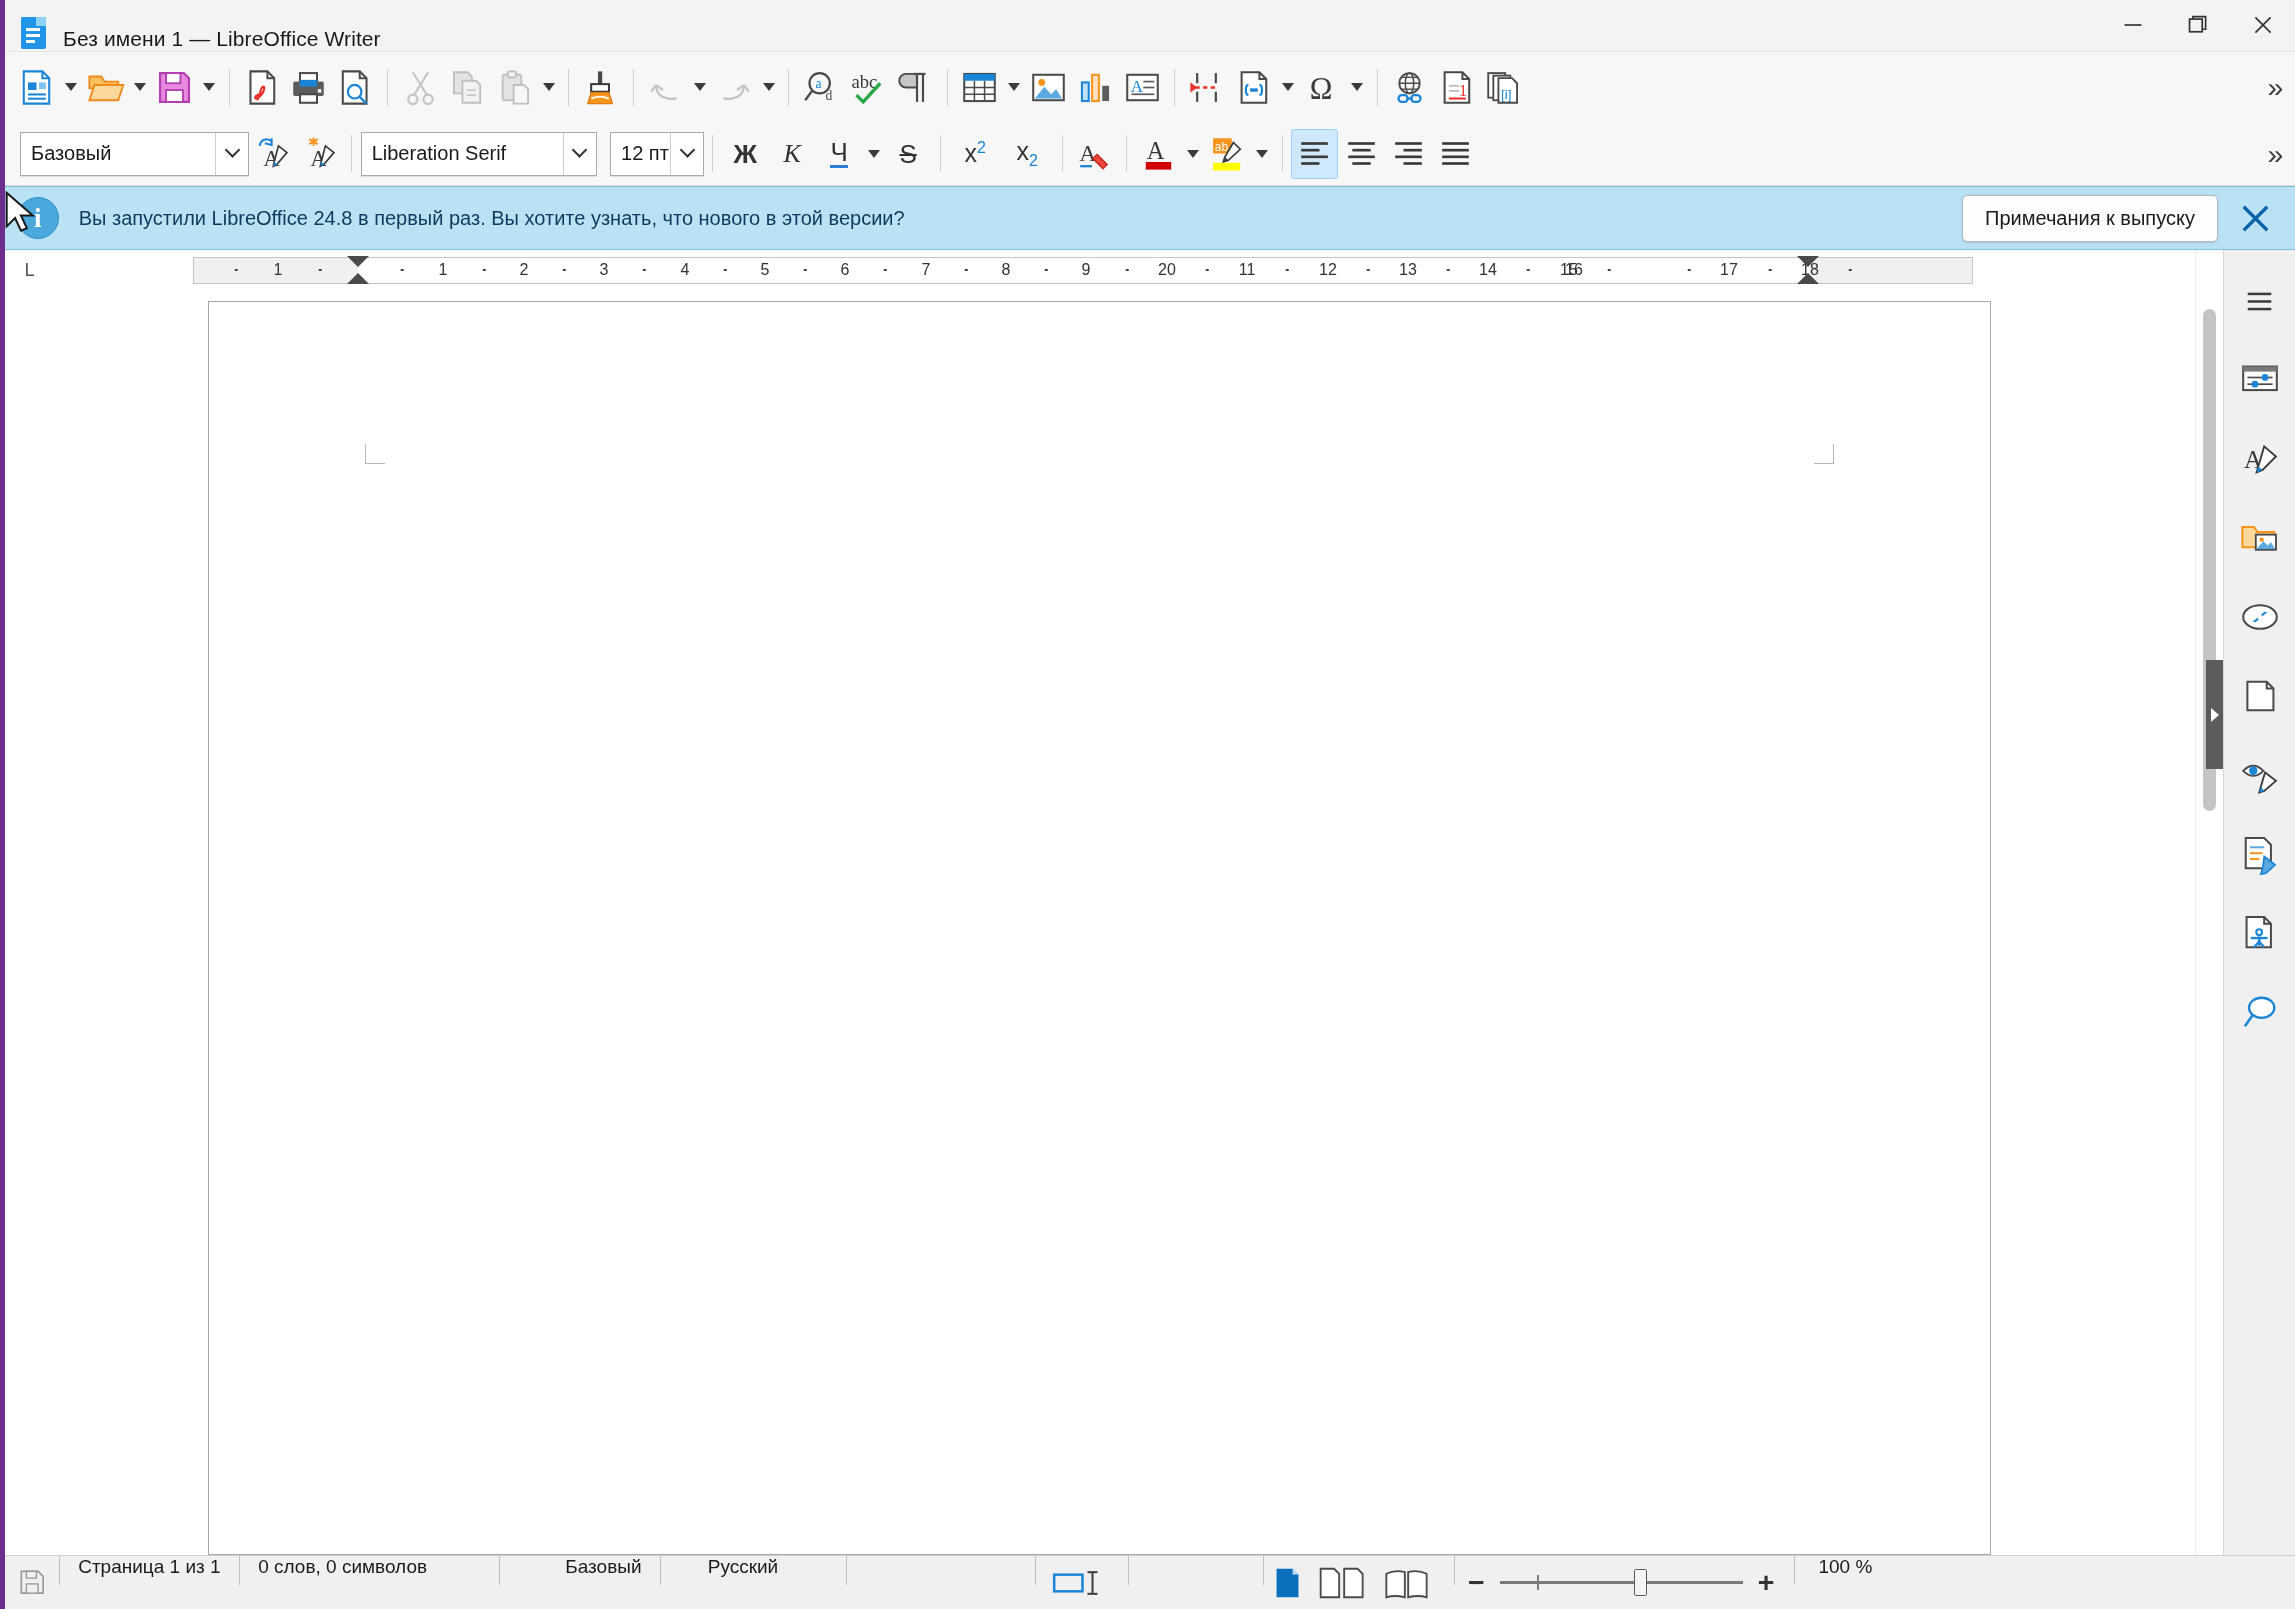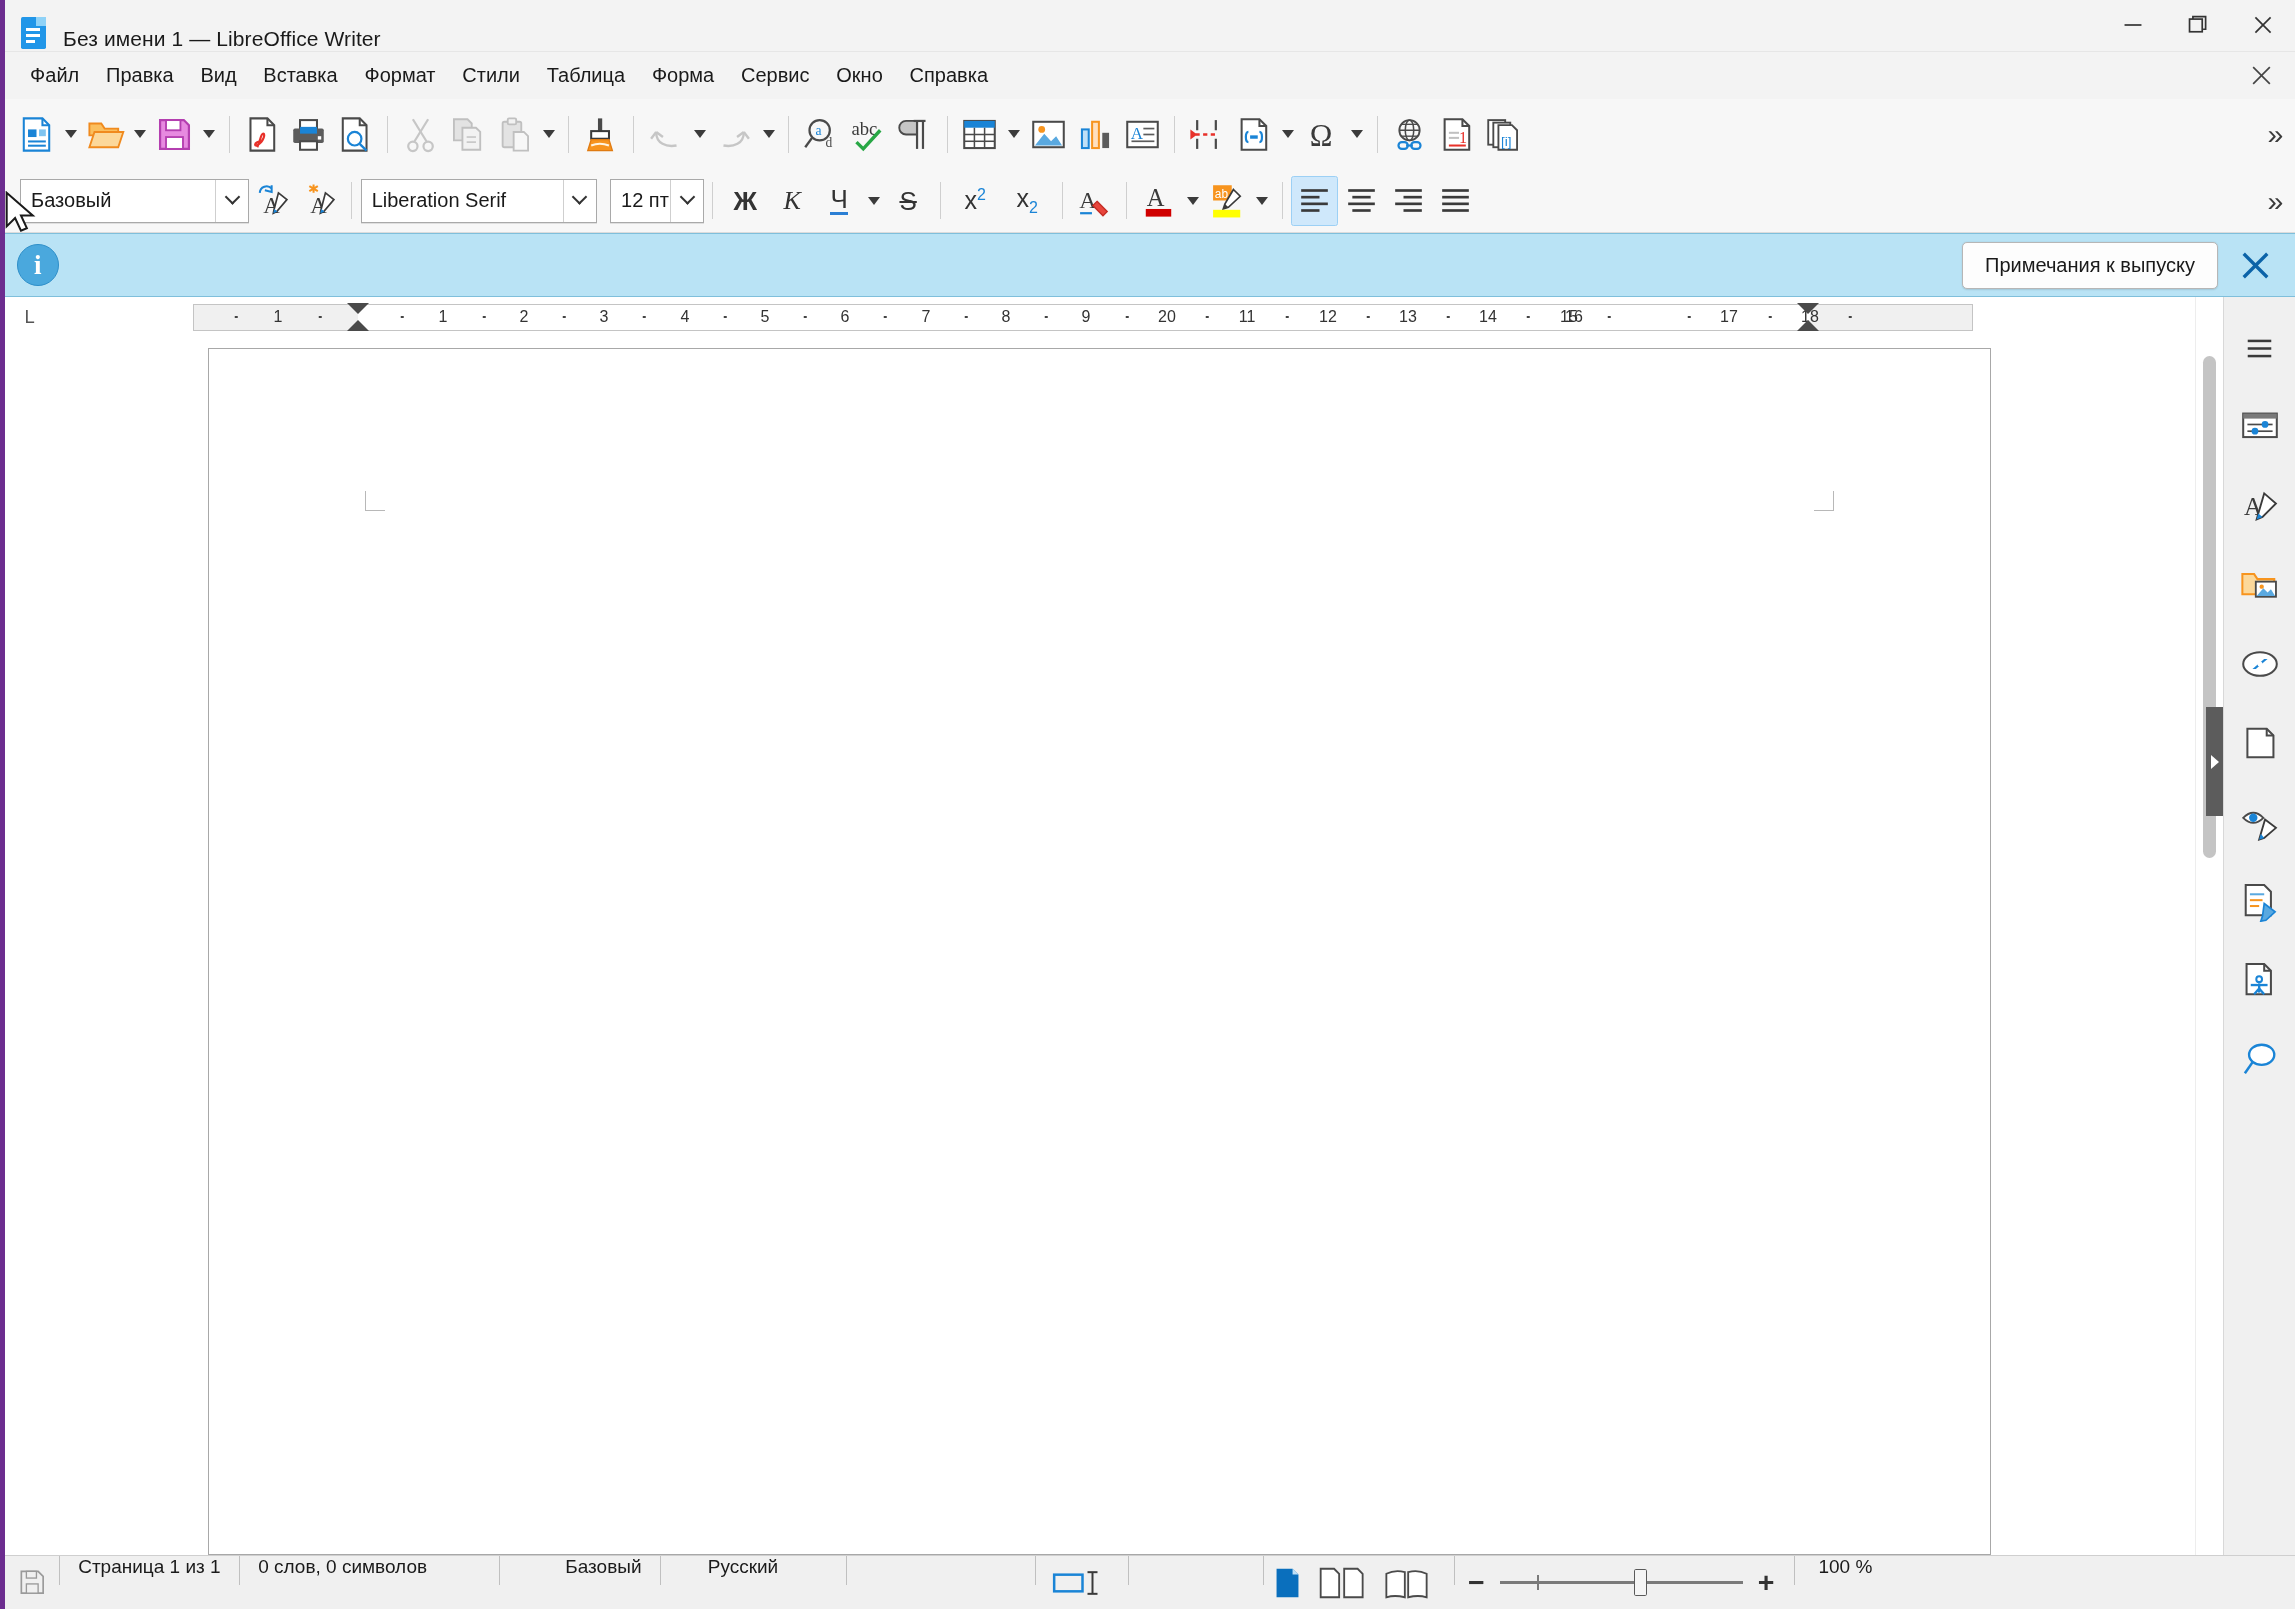--- a/index.html
+++ b/index.html
@@ -372,39 +372,20 @@
       </div>
       <div class="win-btn close">
         <svg width="22" height="22" viewBox="0 0 26 26">
           <line x1="4" y1="4" x2="22" y2="22" stroke="#333" stroke-width="2"></line>
           <line x1="22" y1="4" x2="4" y2="22" stroke="#333" stroke-width="2"></line>
         </svg>
       </div>
     </div>
   </div>
 
-  <div class="menubar">
-    <div class="menu-item">Файл</div>
-    <div class="menu-item">Правка</div>
-    <div class="menu-item">Вид</div>
-    <div class="menu-item">Вставка</div>
-    <div class="menu-item">Формат</div>
-    <div class="menu-item">Стили</div>
-    <div class="menu-item">Таблица</div>
-    <div class="menu-item">Форма</div>
-    <div class="menu-item">Сервис</div>
-    <div class="menu-item">Окно</div>
-    <div class="menu-item">Справка</div>
-    <div class="doc-close">
-      <svg width="25" height="25" viewBox="0 0 30 30">
-        <line x1="5" y1="5" x2="25" y2="25" stroke="#444" stroke-width="2"></line>
-        <line x1="25" y1="5" x2="5" y2="25" stroke="#444" stroke-width="2"></line>
-      </svg>
-    </div>
-  </div>
 
   <div class="toolbar">
 
     <div class="tb-btn">
       <svg width="39" height="39" viewBox="0 0 46 46">
         <path d="M8 4 H30 L38 12 V42 H8 Z" fill="#fff" stroke="#1a84d6" stroke-width="2.4"></path>
         <path d="M30 4 V12 H38" fill="none" stroke="#1a84d6" stroke-width="2.4"></path>
         <rect x="13" y="17" width="10" height="9" fill="#1a84d6"></rect>
         <rect x="26" y="17" width="8" height="8" fill="#7fc4f0"></rect>
         <rect x="13" y="30" width="21" height="2.4" fill="#1a84d6"></rect>
@@ -809,20 +790,21 @@
         <line x1="5" y1="25" x2="37" y2="25" stroke="#3a3a3a" stroke-width="3.2"></line>
         <line x1="5" y1="33" x2="37" y2="33" stroke="#3a3a3a" stroke-width="3.2"></line>
       </svg>
     </div>
 
     <div class="tb-overflow">»</div>
   </div>
 
   <div class="infobar">
     <div class="info-circle">i</div>
+    <div class="info-text">Вы запустили LibreOffice 24.8 в первый раз. Вы хотите узнать, что нового в этой версии?</div>
     <div class="info-btn">Примечания к выпуску</div>
     <div class="info-close">
       <svg width="37" height="37" viewBox="0 0 44 44">
         <line x1="8" y1="8" x2="36" y2="36" stroke="#0b63a8" stroke-width="4"></line>
         <line x1="36" y1="8" x2="8" y2="36" stroke="#0b63a8" stroke-width="4"></line>
       </svg>
     </div>
   </div>
 
   <div class="body-area">

